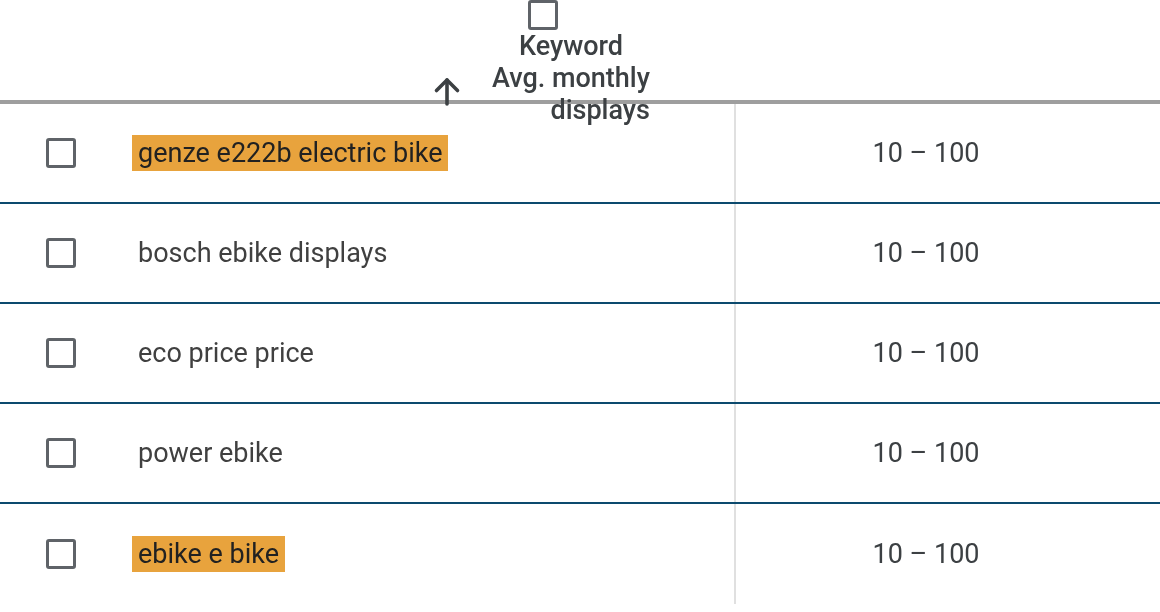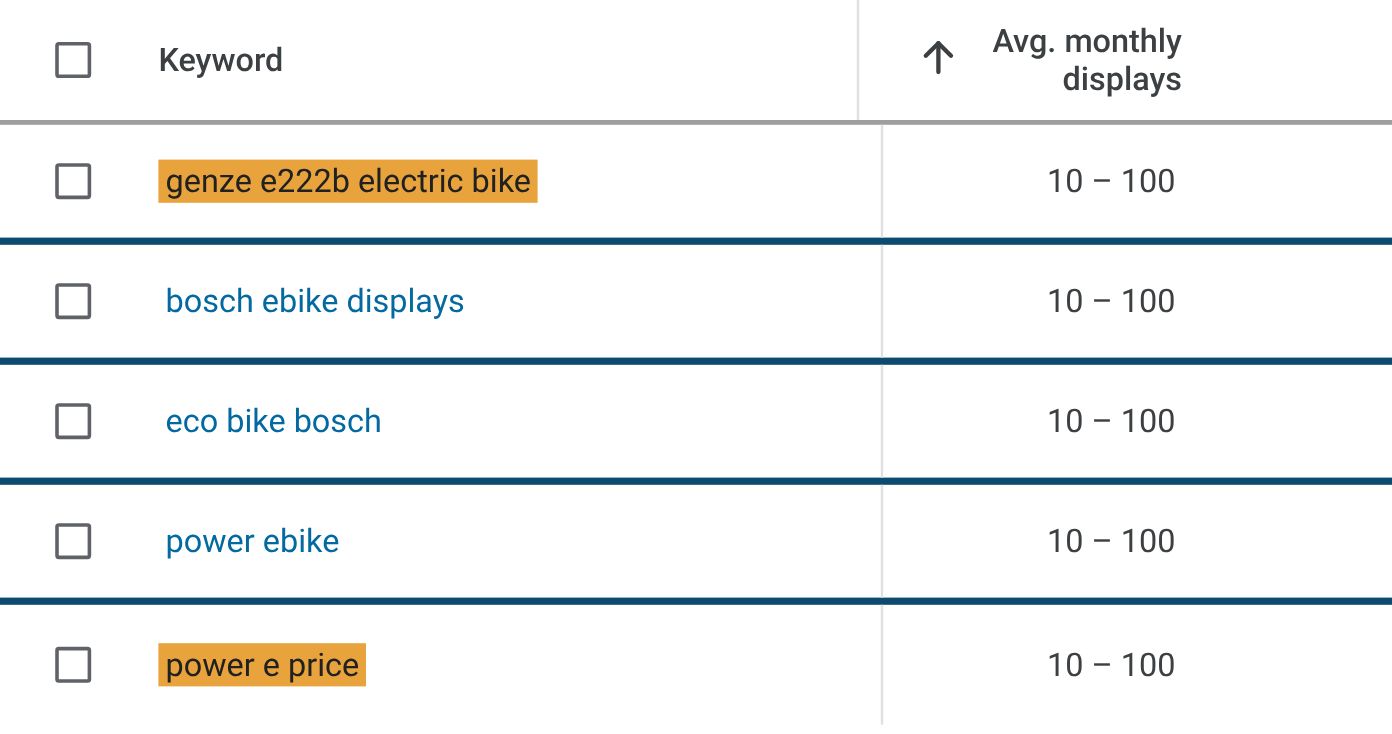--- a/index.html
+++ b/index.html
@@ -10,20 +10,21 @@
     }
     .table {
       width: 100%;
     }
     .header-row {
       display: flex;
       align-items: center;
       height: 104px;
       border-bottom: 4px solid #9e9e9e;
       padding: 0 64px 0 46px;
+      flex-direction: column;
     }
     .col-check {
       width: 86px;
       display: flex;
       align-items: center;
     }
     .col-keyword {
       flex: 1;
       display: flex;
       align-items: center;
@@ -62,29 +63,29 @@
       width: 30px;
       height: 30px;
       border: 3px solid #5f6368;
       border-radius: 3px;
       cursor: pointer;
     }
     .data-row {
       display: flex;
       align-items: center;
       height: 100px;
-      border-bottom: 6px solid #0c4a6e;
+      border-bottom: 2px solid #0c4a6e;
       padding: 0 44px 0 46px;
     }
     .data-row:last-child {
       border-bottom: none;
     }
     .keyword-text {
       font-size: 27px;
-      color: #0369a1;
+      color: #404040;
       display: inline-block;
       padding: 2px 6px;
     }
     .keyword-text.highlighted {
       background: #e8a33d;
       color: #212121;
     }
     .searches-text {
       font-size: 27px;
       color: #3c4043;
@@ -140,21 +141,21 @@
         <div class="divider"></div>
         <div class="col-searches">
           <span class="searches-text">10 – 100</span>
         </div>
       </div>
       <div class="data-row">
         <div class="col-check">
           <div class="checkbox"></div>
         </div>
         <div class="col-keyword">
-          <span class="keyword-text">eco bike bosch</span>
+          <span class="keyword-text">eco price price</span>
         </div>
         <div class="divider"></div>
         <div class="col-searches">
           <span class="searches-text">10 – 100</span>
         </div>
       </div>
       <div class="data-row">
         <div class="col-check">
           <div class="checkbox"></div>
         </div>
@@ -164,21 +165,21 @@
         <div class="divider"></div>
         <div class="col-searches">
           <span class="searches-text">10 – 100</span>
         </div>
       </div>
       <div class="data-row">
         <div class="col-check">
           <div class="checkbox"></div>
         </div>
         <div class="col-keyword">
-          <span class="keyword-text highlighted">power e price</span>
+          <span class="keyword-text highlighted">ebike e bike</span>
         </div>
         <div class="divider"></div>
         <div class="col-searches">
           <span class="searches-text">10 – 100</span>
         </div>
       </div>
     </div>
 
 </div>
 

